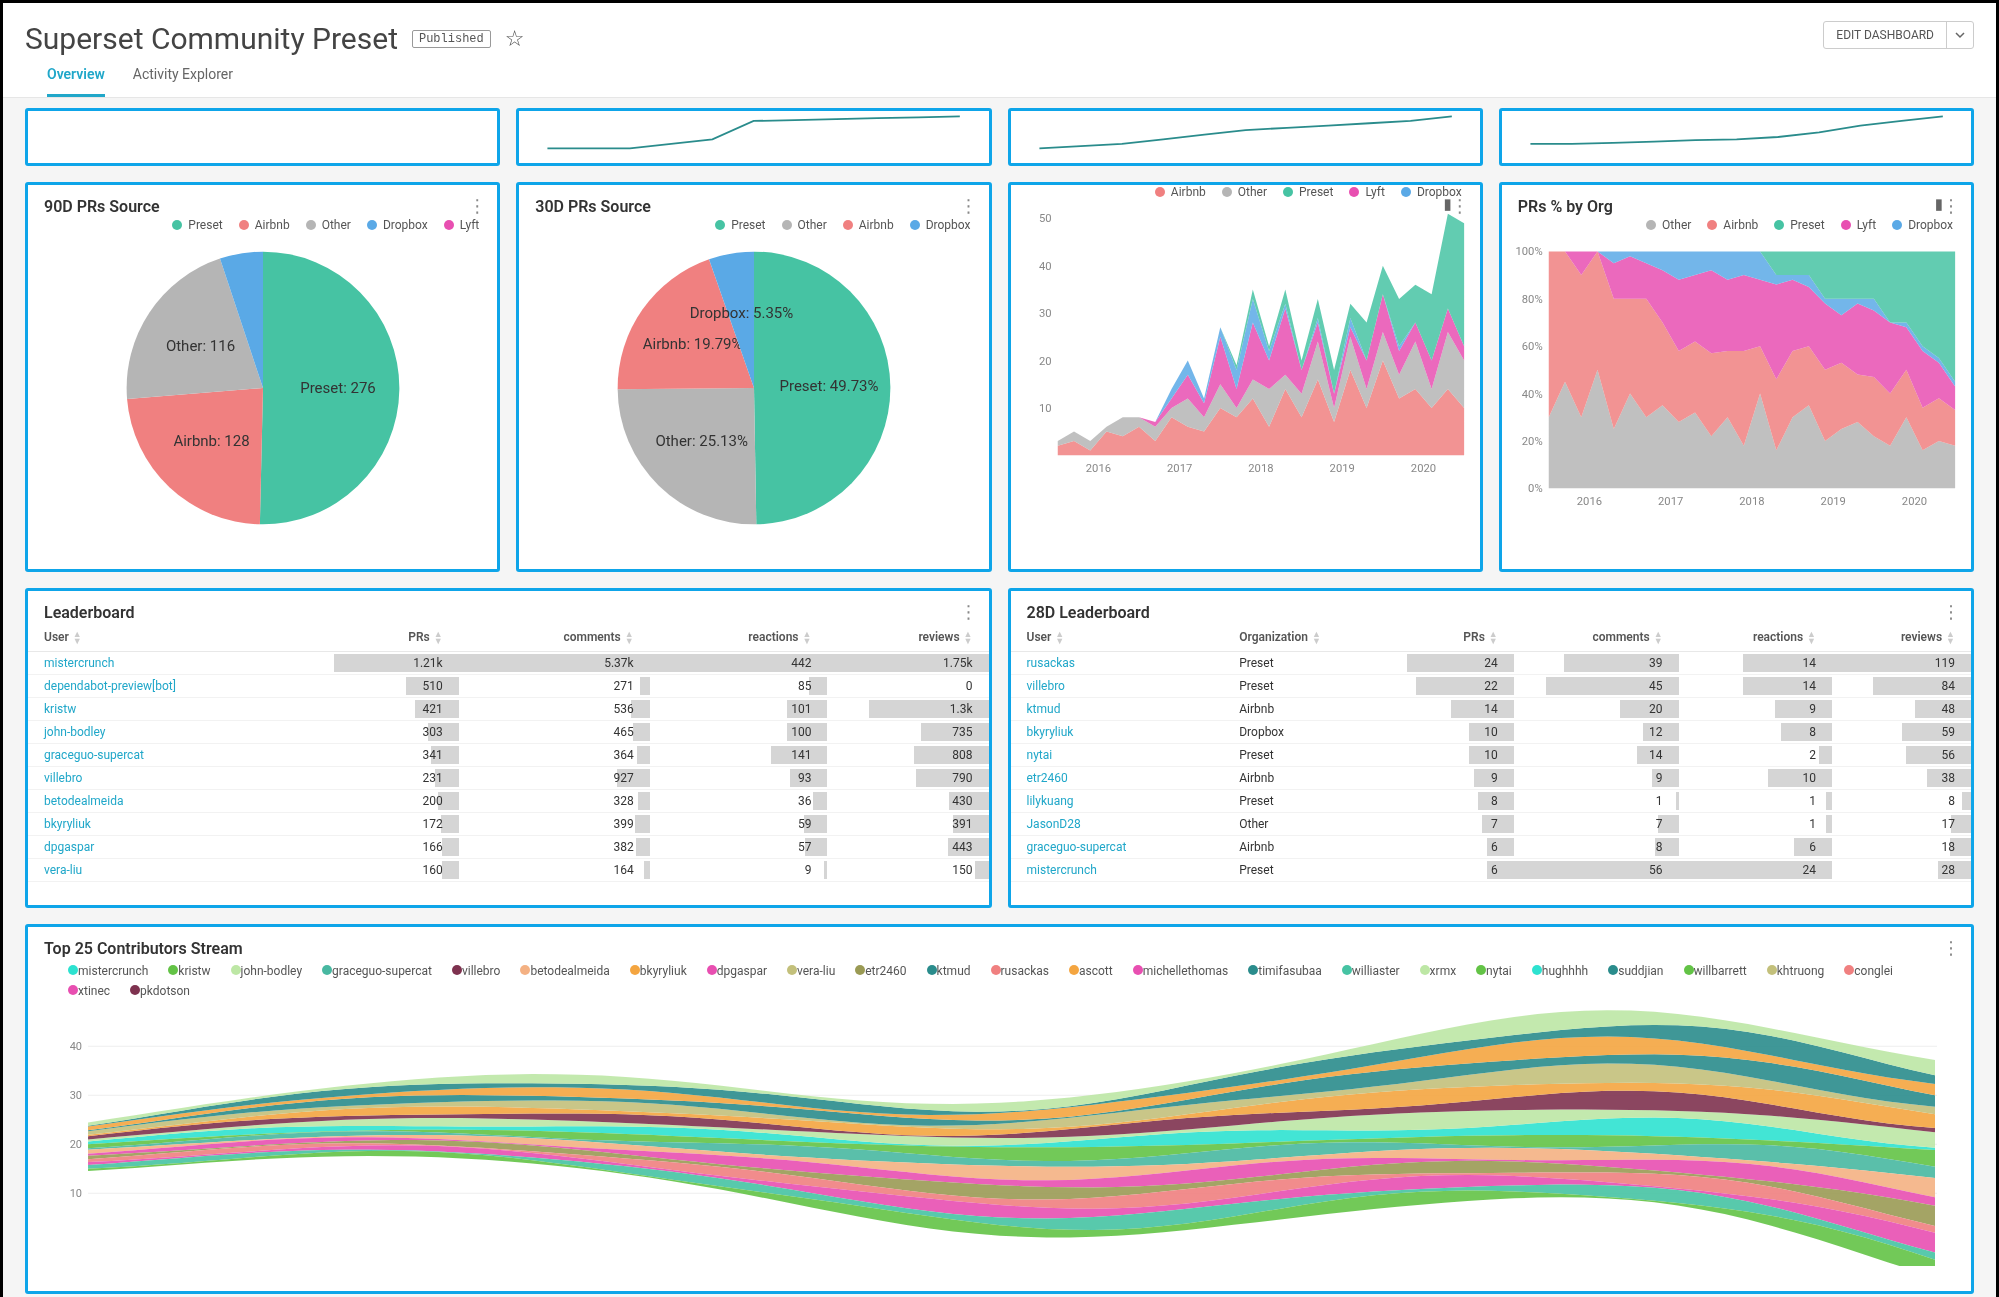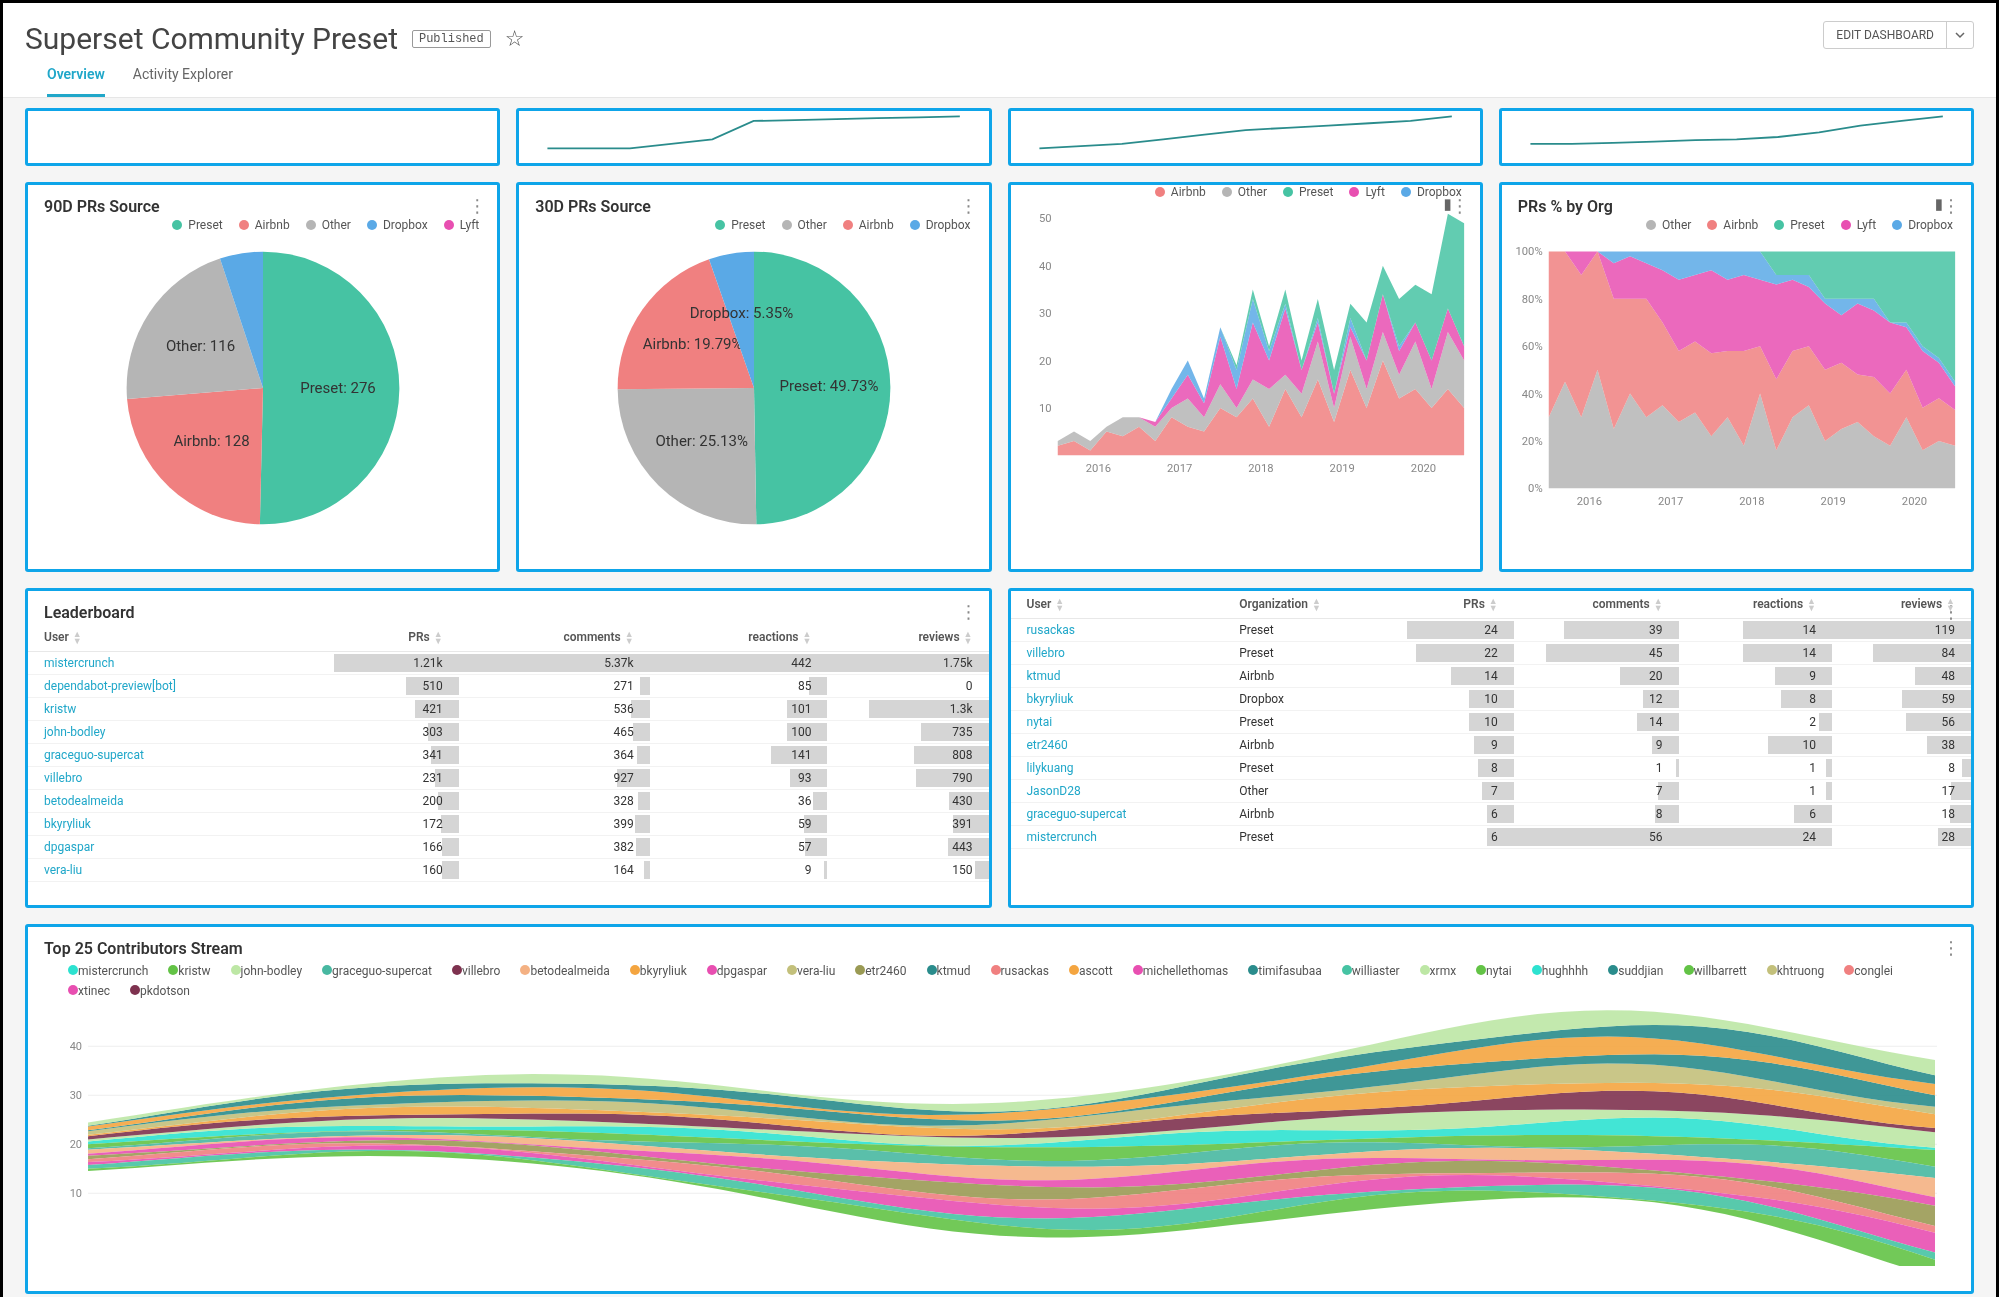--- a/index.html
+++ b/index.html
@@ -340,20 +340,21 @@
                 <td class="user"><a href="#">vera-liu</a></td>
                 <td class="num"><span class="bar-bg" style="right:0;width:13.223140495867769%"></span><span class="val">160</span></td>
                 <td class="num"><span class="bar-bg" style="right:0;width:3.0540037243947857%"></span><span class="val">164</span></td>
                 <td class="num"><span class="bar-bg" style="right:0;width:2.0361990950226243%"></span><span class="val">9</span></td>
                 <td class="num"><span class="bar-bg" style="right:0;width:8.571428571428571%"></span><span class="val">150</span></td>
               </tr>
             </tbody>
           </table>
       </div>
       <div class="card">
+        <div class="card-title">28D Leaderboard</div>
         <div class="card-menu">⋮</div>
         <table class="lb" id="lb2">
             <thead>
               <tr>
                 <th class="">User<span class="sort">▲<br>▼</span></th>
                 <th class="">Organization<span class="sort">▲<br>▼</span></th>
                 <th class="num">PRs<span class="sort">▲<br>▼</span></th>
                 <th class="num">comments<span class="sort">▲<br>▼</span></th>
                 <th class="num">reactions<span class="sort">▲<br>▼</span></th>
                 <th class="num">reviews<span class="sort">▲<br>▼</span></th>

